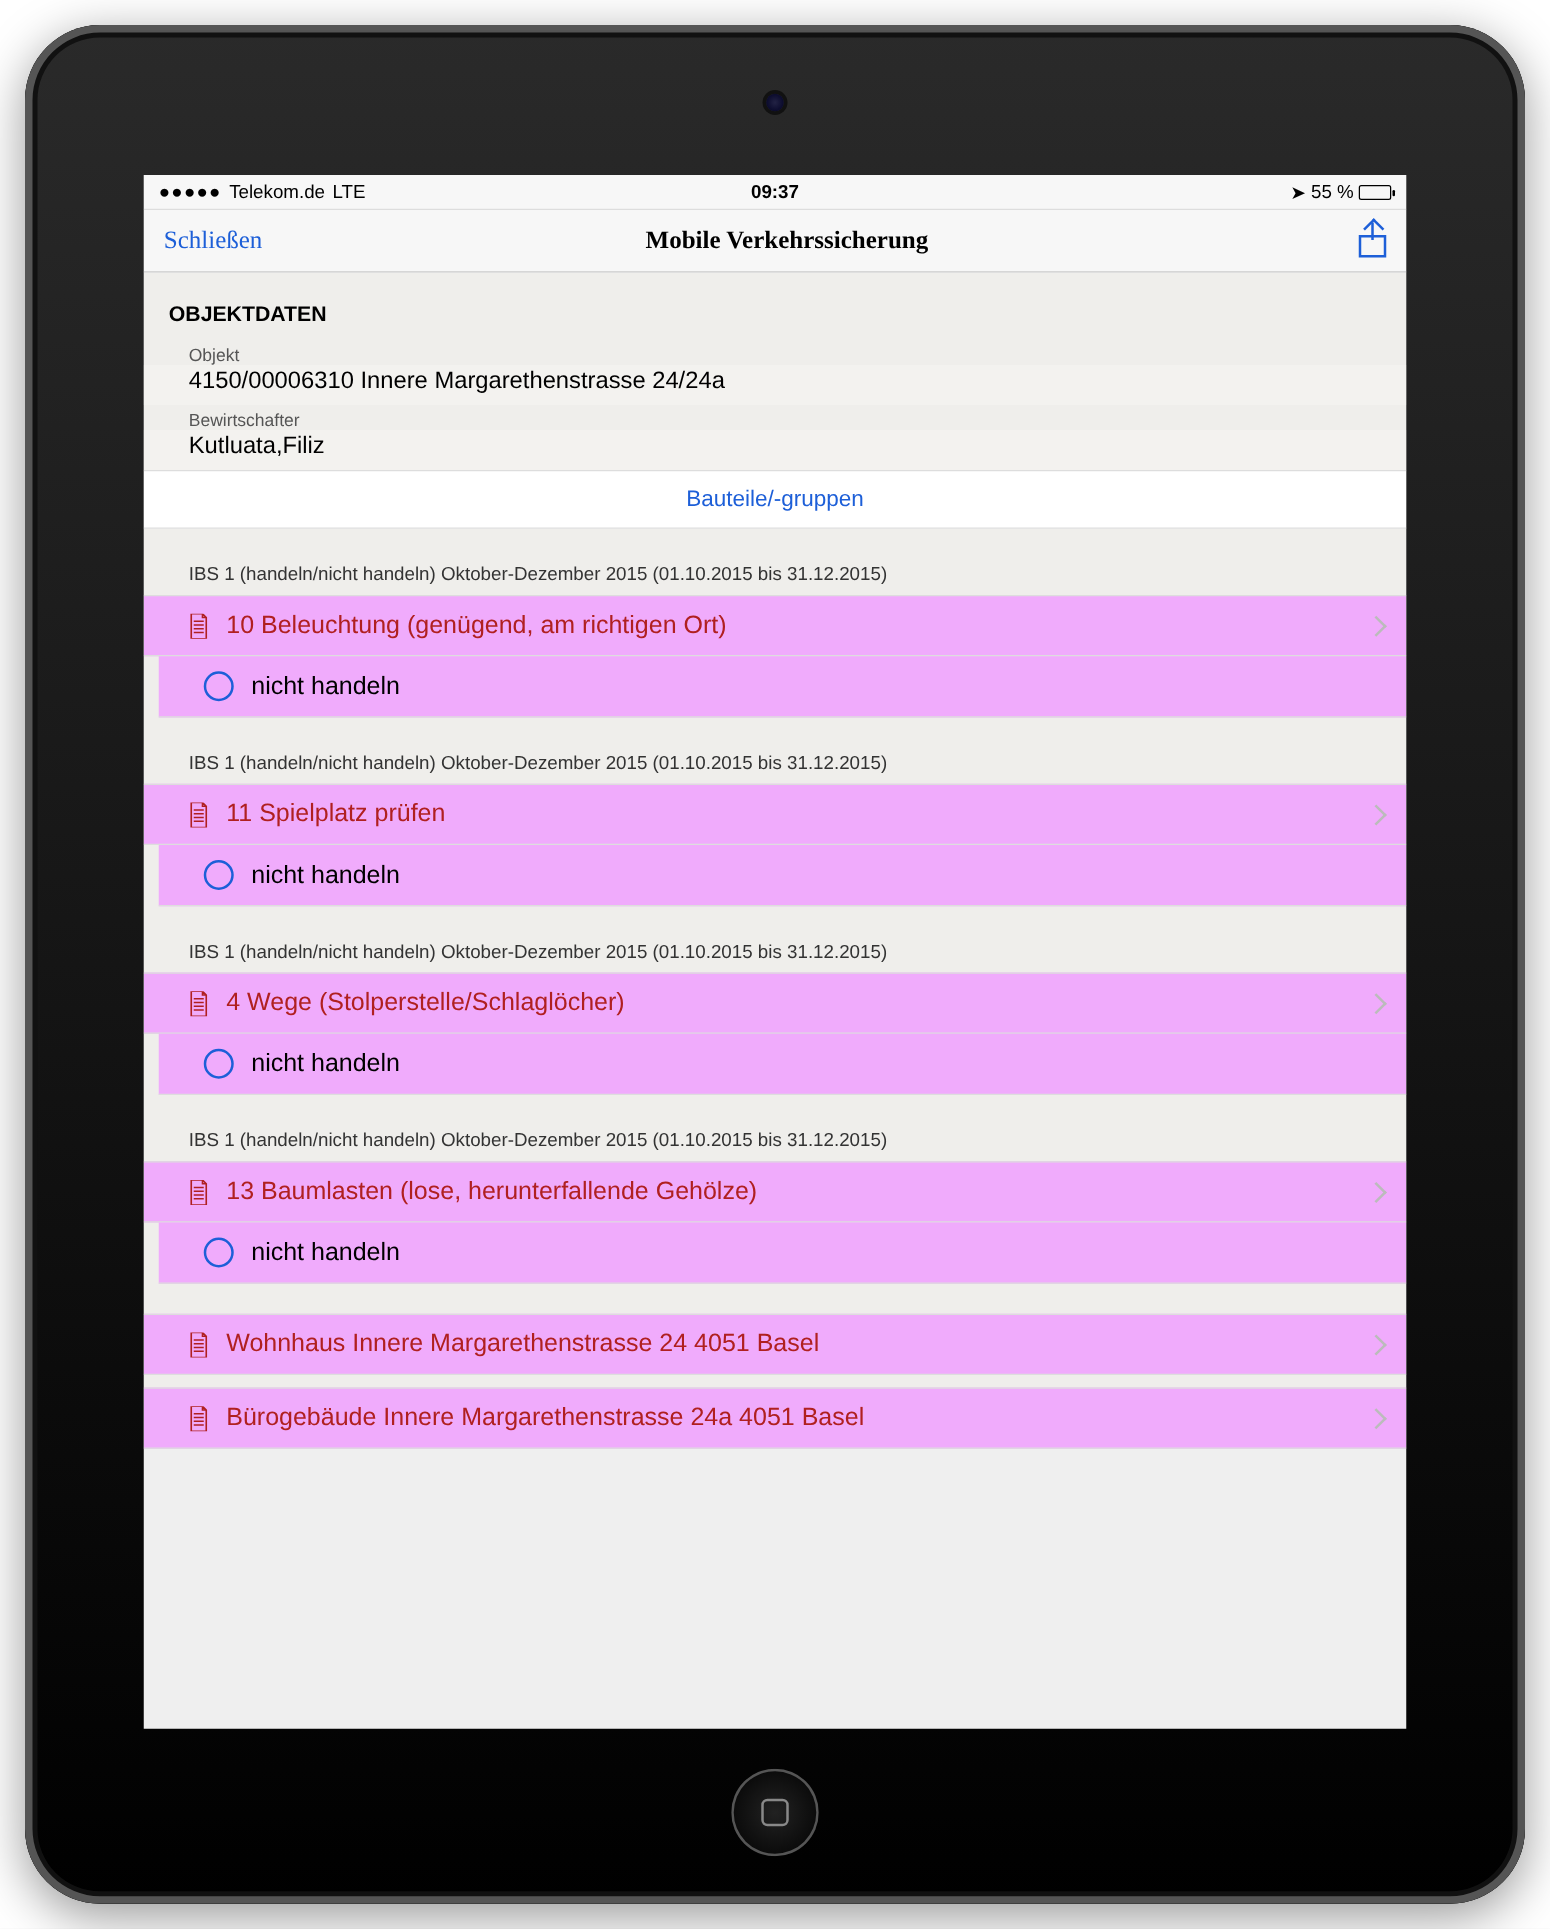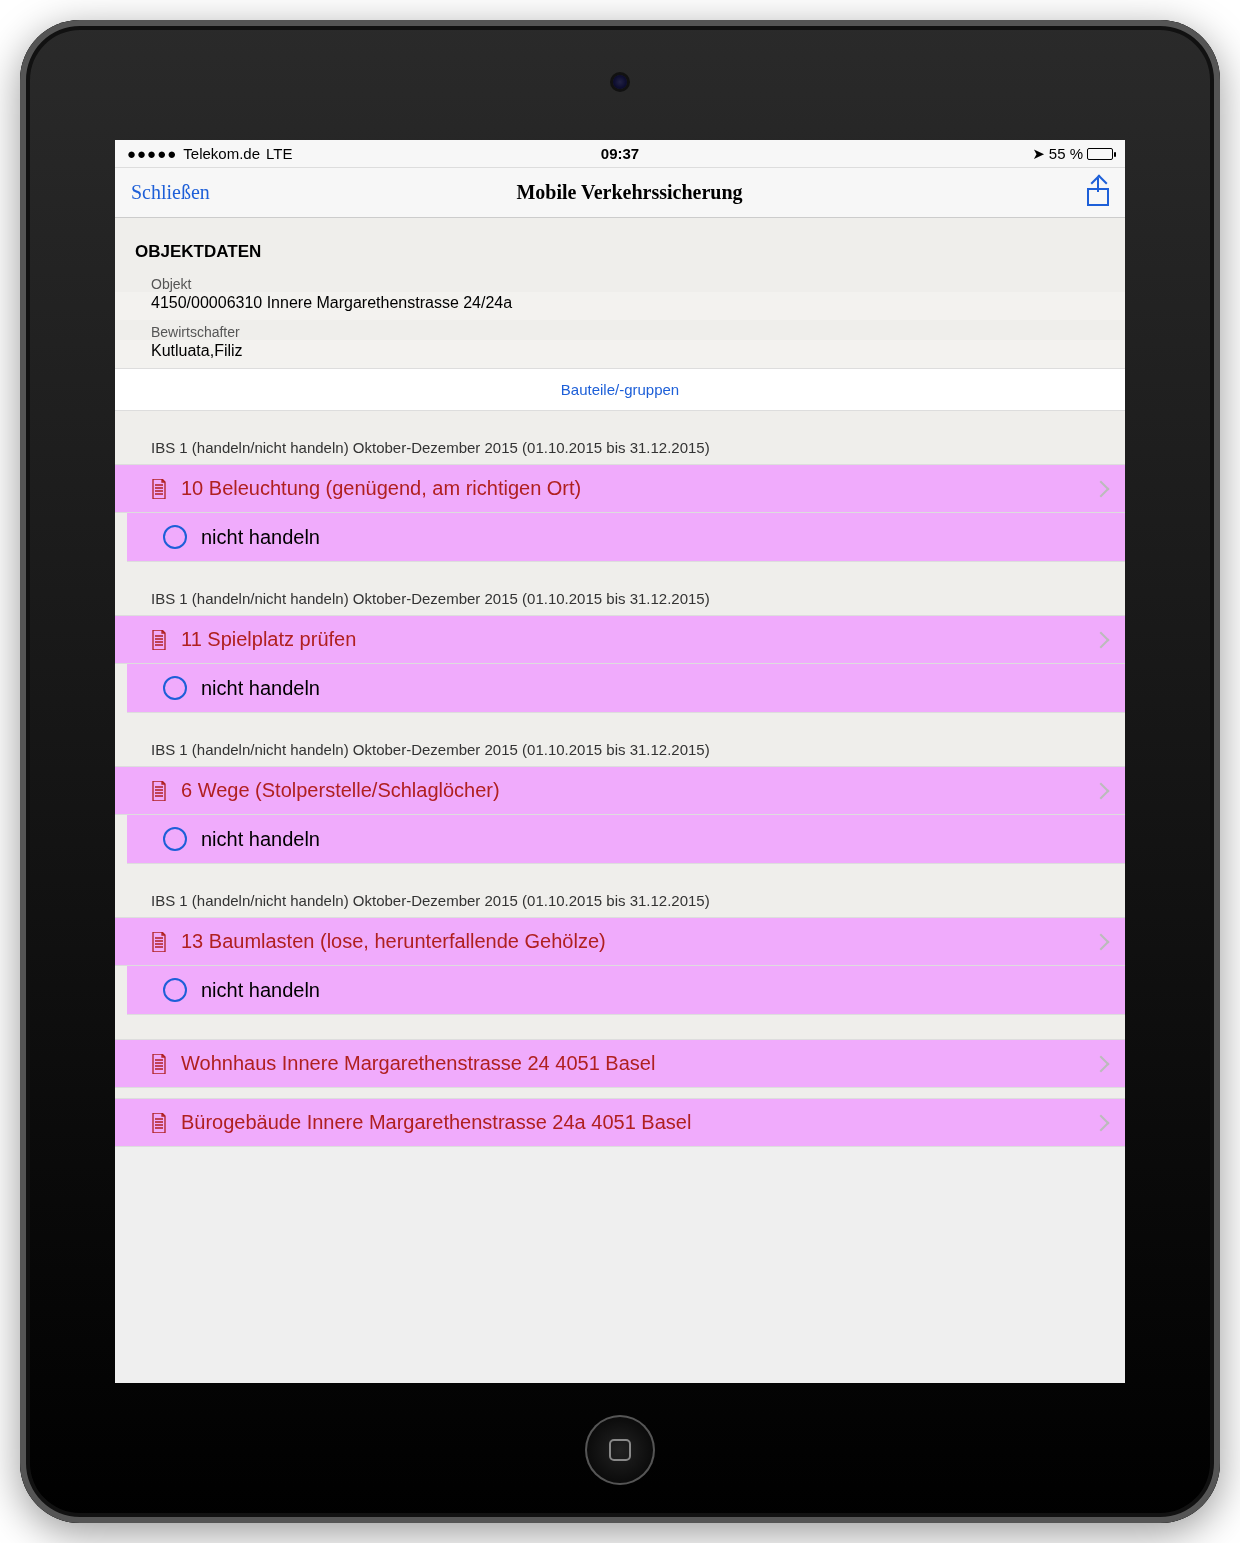--- a/index.html
+++ b/index.html
@@ -103,30 +103,30 @@
     font-size:17px;
     color:#000;
   }
   .field-label {
     padding: 4px 24px 0 36px;
     font-size:14px;
     color:#555;
   }
   .field-value {
     padding: 2px 24px 8px 36px;
-    font-size:16px;
+    font-size:19px;
     color:#000;
     background:#f3f2ef;
   }
   .link-row {
     background:#fff;
     text-align:center;
     padding:12px 0;
     color:#1d5fd8;
-    font-size:15px;
+    font-size:18px;
     border-top:1px solid #ddd;
     border-bottom:1px solid #ddd;
   }
   .big-header {
     padding: 40px 24px 18px 36px;
     font-weight:700;
     font-size:18px;
   }
   .sub-label {
     padding: 28px 24px 8px 36px;
@@ -241,21 +241,21 @@
         <span>nicht handeln</span>
       </div>
 
       <div class="sub-label">IBS 1 (handeln/nicht handeln) Oktober-Dezember 2015 (01.10.2015 bis 31.12.2015)</div>
       <div class="row">
         <span class="doc-icon">
           <svg viewBox="0 0 16 20">
               <path d="M2 0h9l3 3v17H2z M2 0v20 M14 3h-3V0 M4 6h8 M4 9h8 M4 12h8 M4 15h8" fill="none" stroke="#b02020" stroke-width="1.3"></path>
             </svg>
         </span>
-        <span class="red">6 Wege (Stolperstelle/Schlaglöcher)</span>
+        <span class="red">4 Wege (Stolperstelle/Schlaglöcher)</span>
         <span class="chev"></span>
       </div>
       <div class="row">
         <span class="radio"></span>
         <span>nicht handeln</span>
       </div>
 
       <div class="sub-label">IBS 1 (handeln/nicht handeln) Oktober-Dezember 2015 (01.10.2015 bis 31.12.2015)</div>
       <div class="row">
         <span class="doc-icon">

